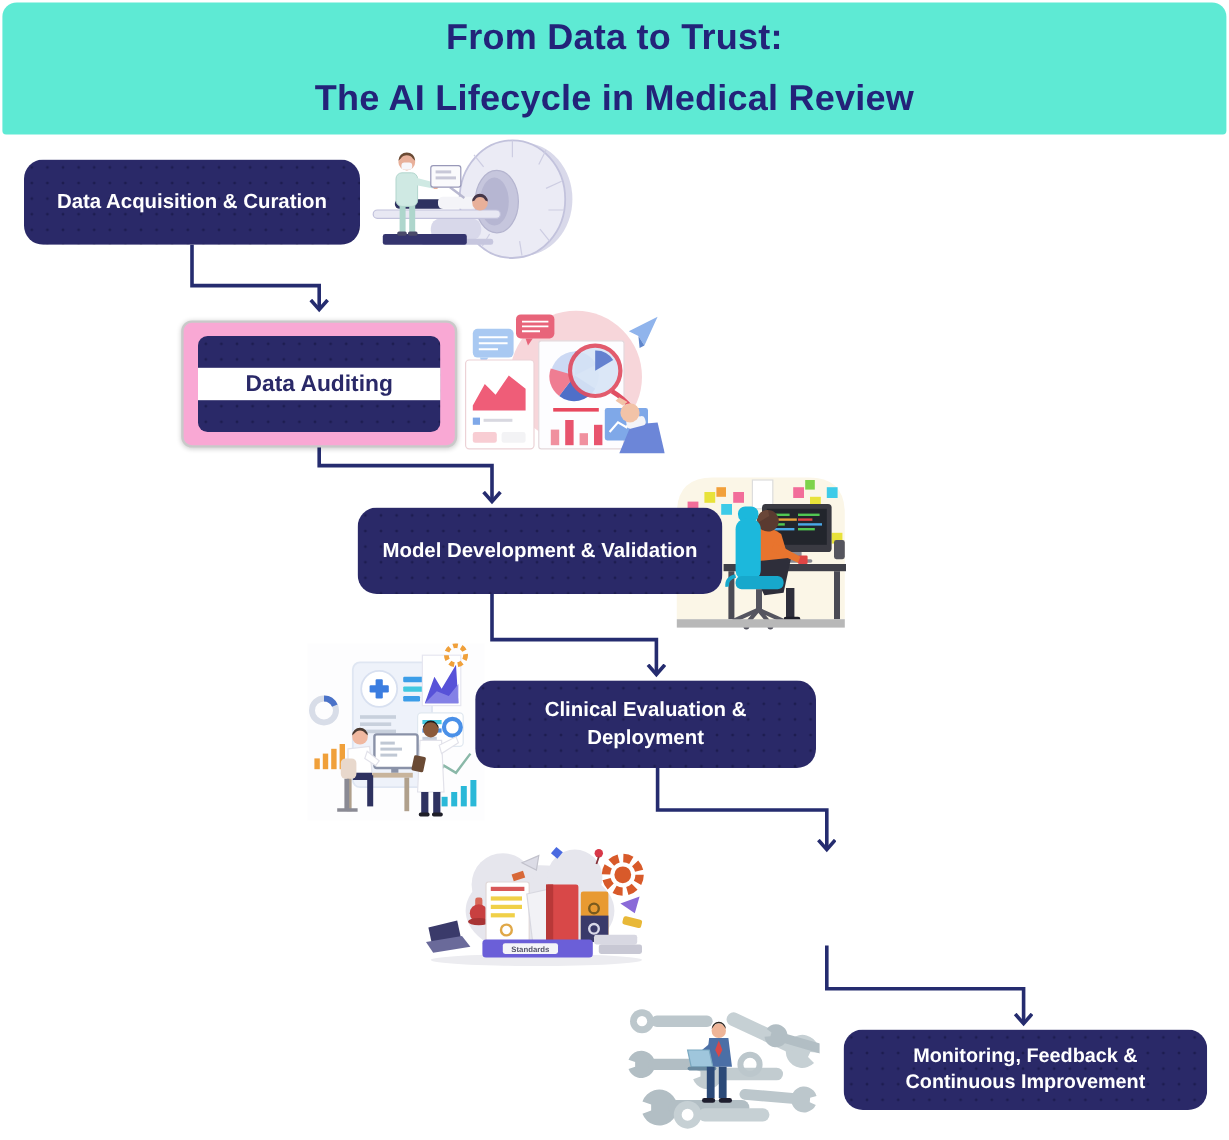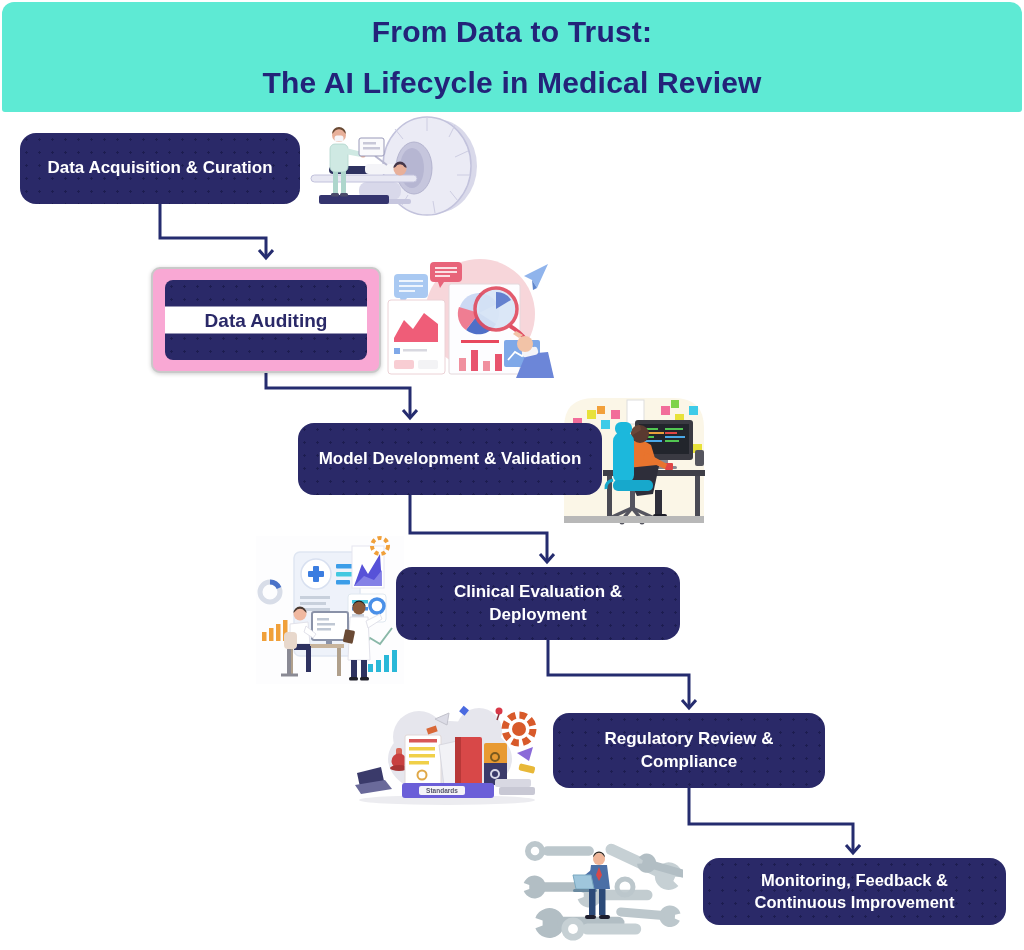--- a/index.html
+++ b/index.html
@@ -91,23 +91,20 @@
   </div>
 
   <div class="step-box box3">
     <span>Model Development &amp; Validation</span>
   </div>
 
   <div class="step-box box4">
     <span>Clinical Evaluation &amp; Deployment</span>
   </div>
 
-  <div class="step-box box5">
-    <span>Regulatory Review &amp; Compliance</span>
-  </div>
 
   <div class="step-box box6">
     <span>Monitoring, Feedback &amp; Continuous Improvement</span>
   </div>
 
   <svg class="illu" style="left:303px; top:113px;" width="175" height="107" viewBox="0 0 175 107">
     <g>
       <ellipse cx="133" cy="53" rx="41" ry="47" fill="#d9d9ea"></ellipse>
       <ellipse cx="124" cy="53" rx="44" ry="49" fill="#ebebf5" stroke="#c2c2dc" stroke-width="1.5"></ellipse>
       <g stroke="#cdcde2" stroke-width="1">

